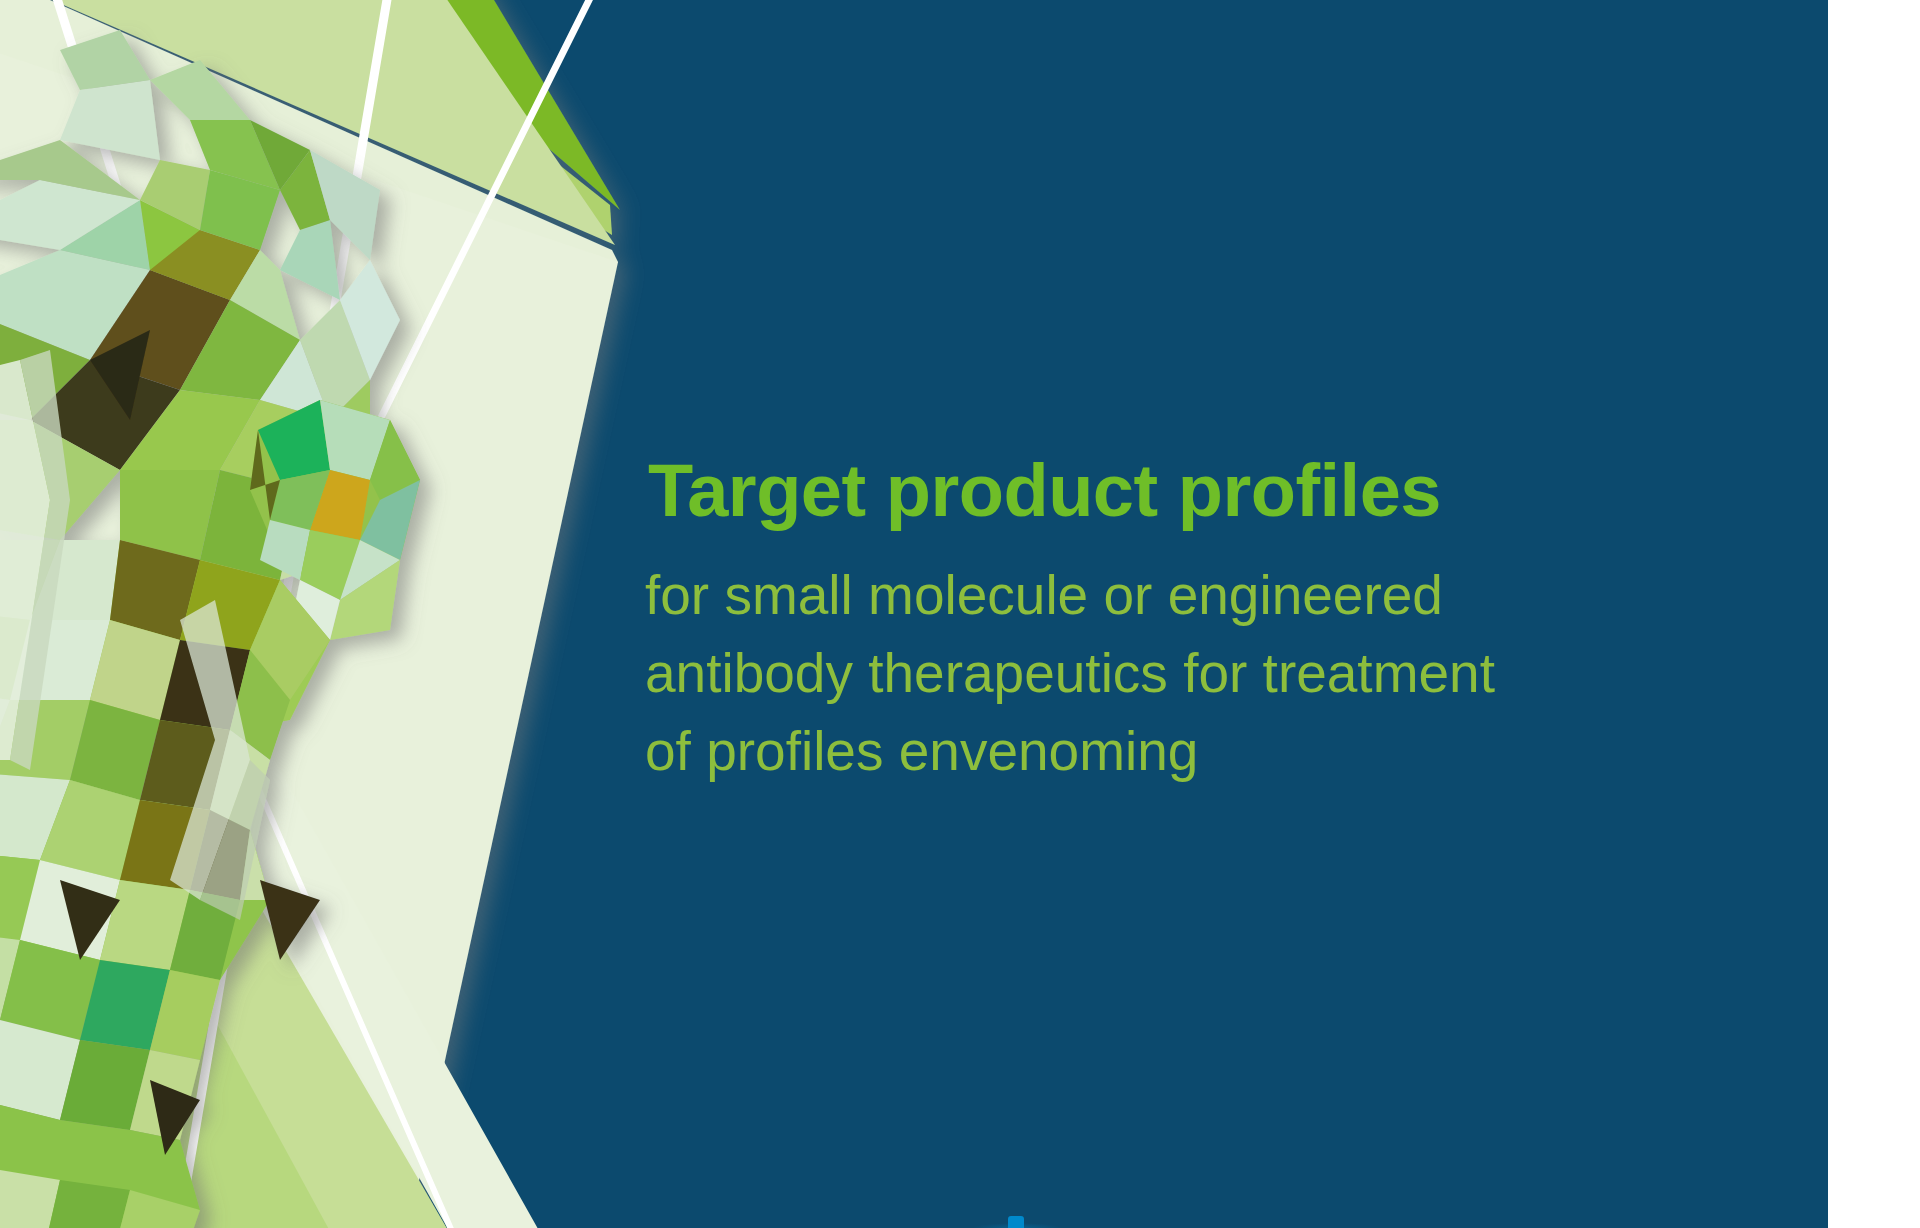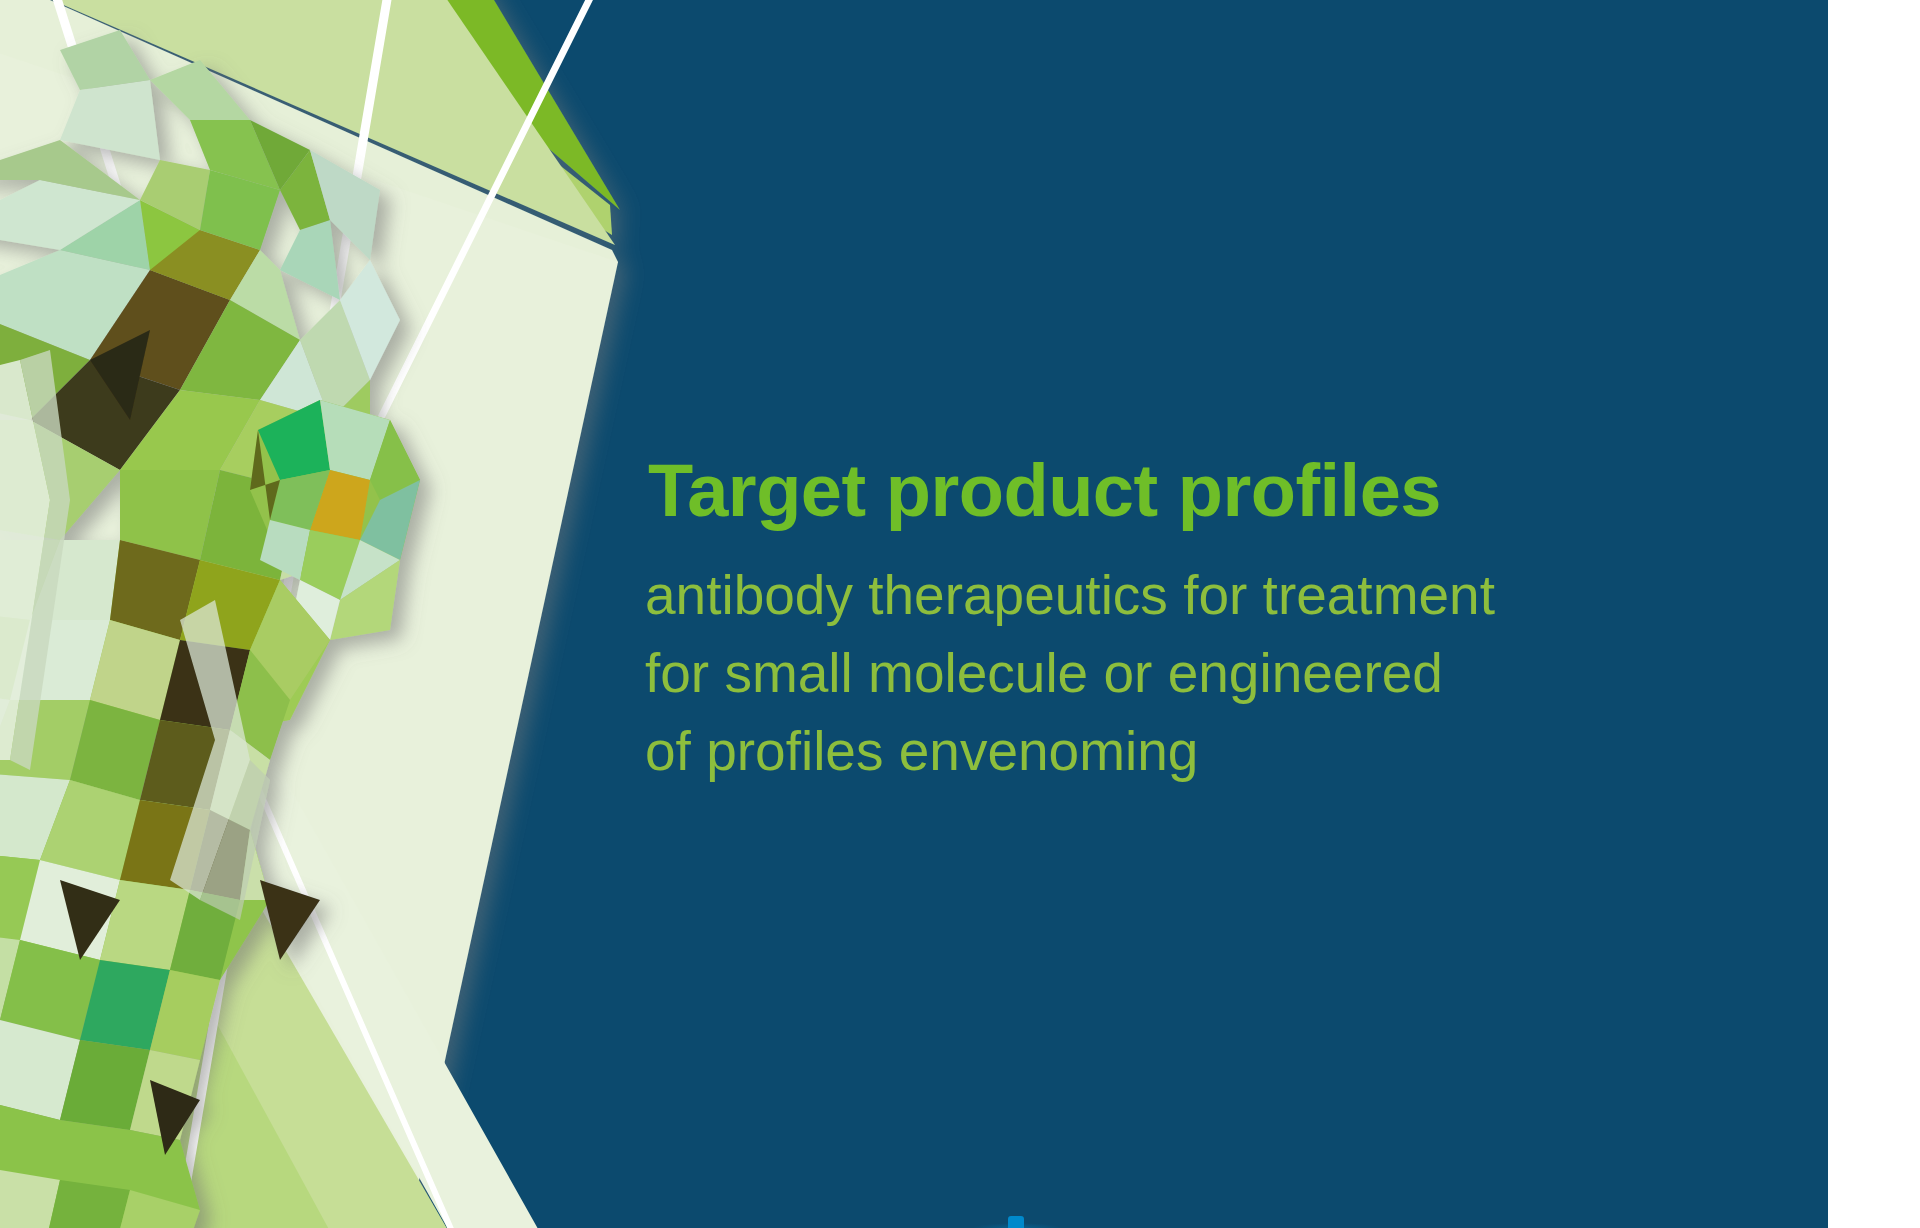--- a/index.html
+++ b/index.html
@@ -230,22 +230,22 @@
             <polygon points="150,1080 200,1100 165,1155" fill="#2E2A14"></polygon>
           </g>
         </g>
       </g>
     </svg>
   </div>
 
   <div id="text-block">
     <h1 id="cover-title">Target product profiles</h1>
     <div id="cover-subtitle">
+      <div>for small molecule or engineered</div>
       <div>antibody therapeutics for treatment</div>
-      <div>for small molecule or engineered</div>
       <div>of profiles envenoming</div>
     </div>
   </div>
 
   <div id="logo-glow"></div>
   <div id="logo-sliver"></div>
 
 </div>
 
 </body></html>

